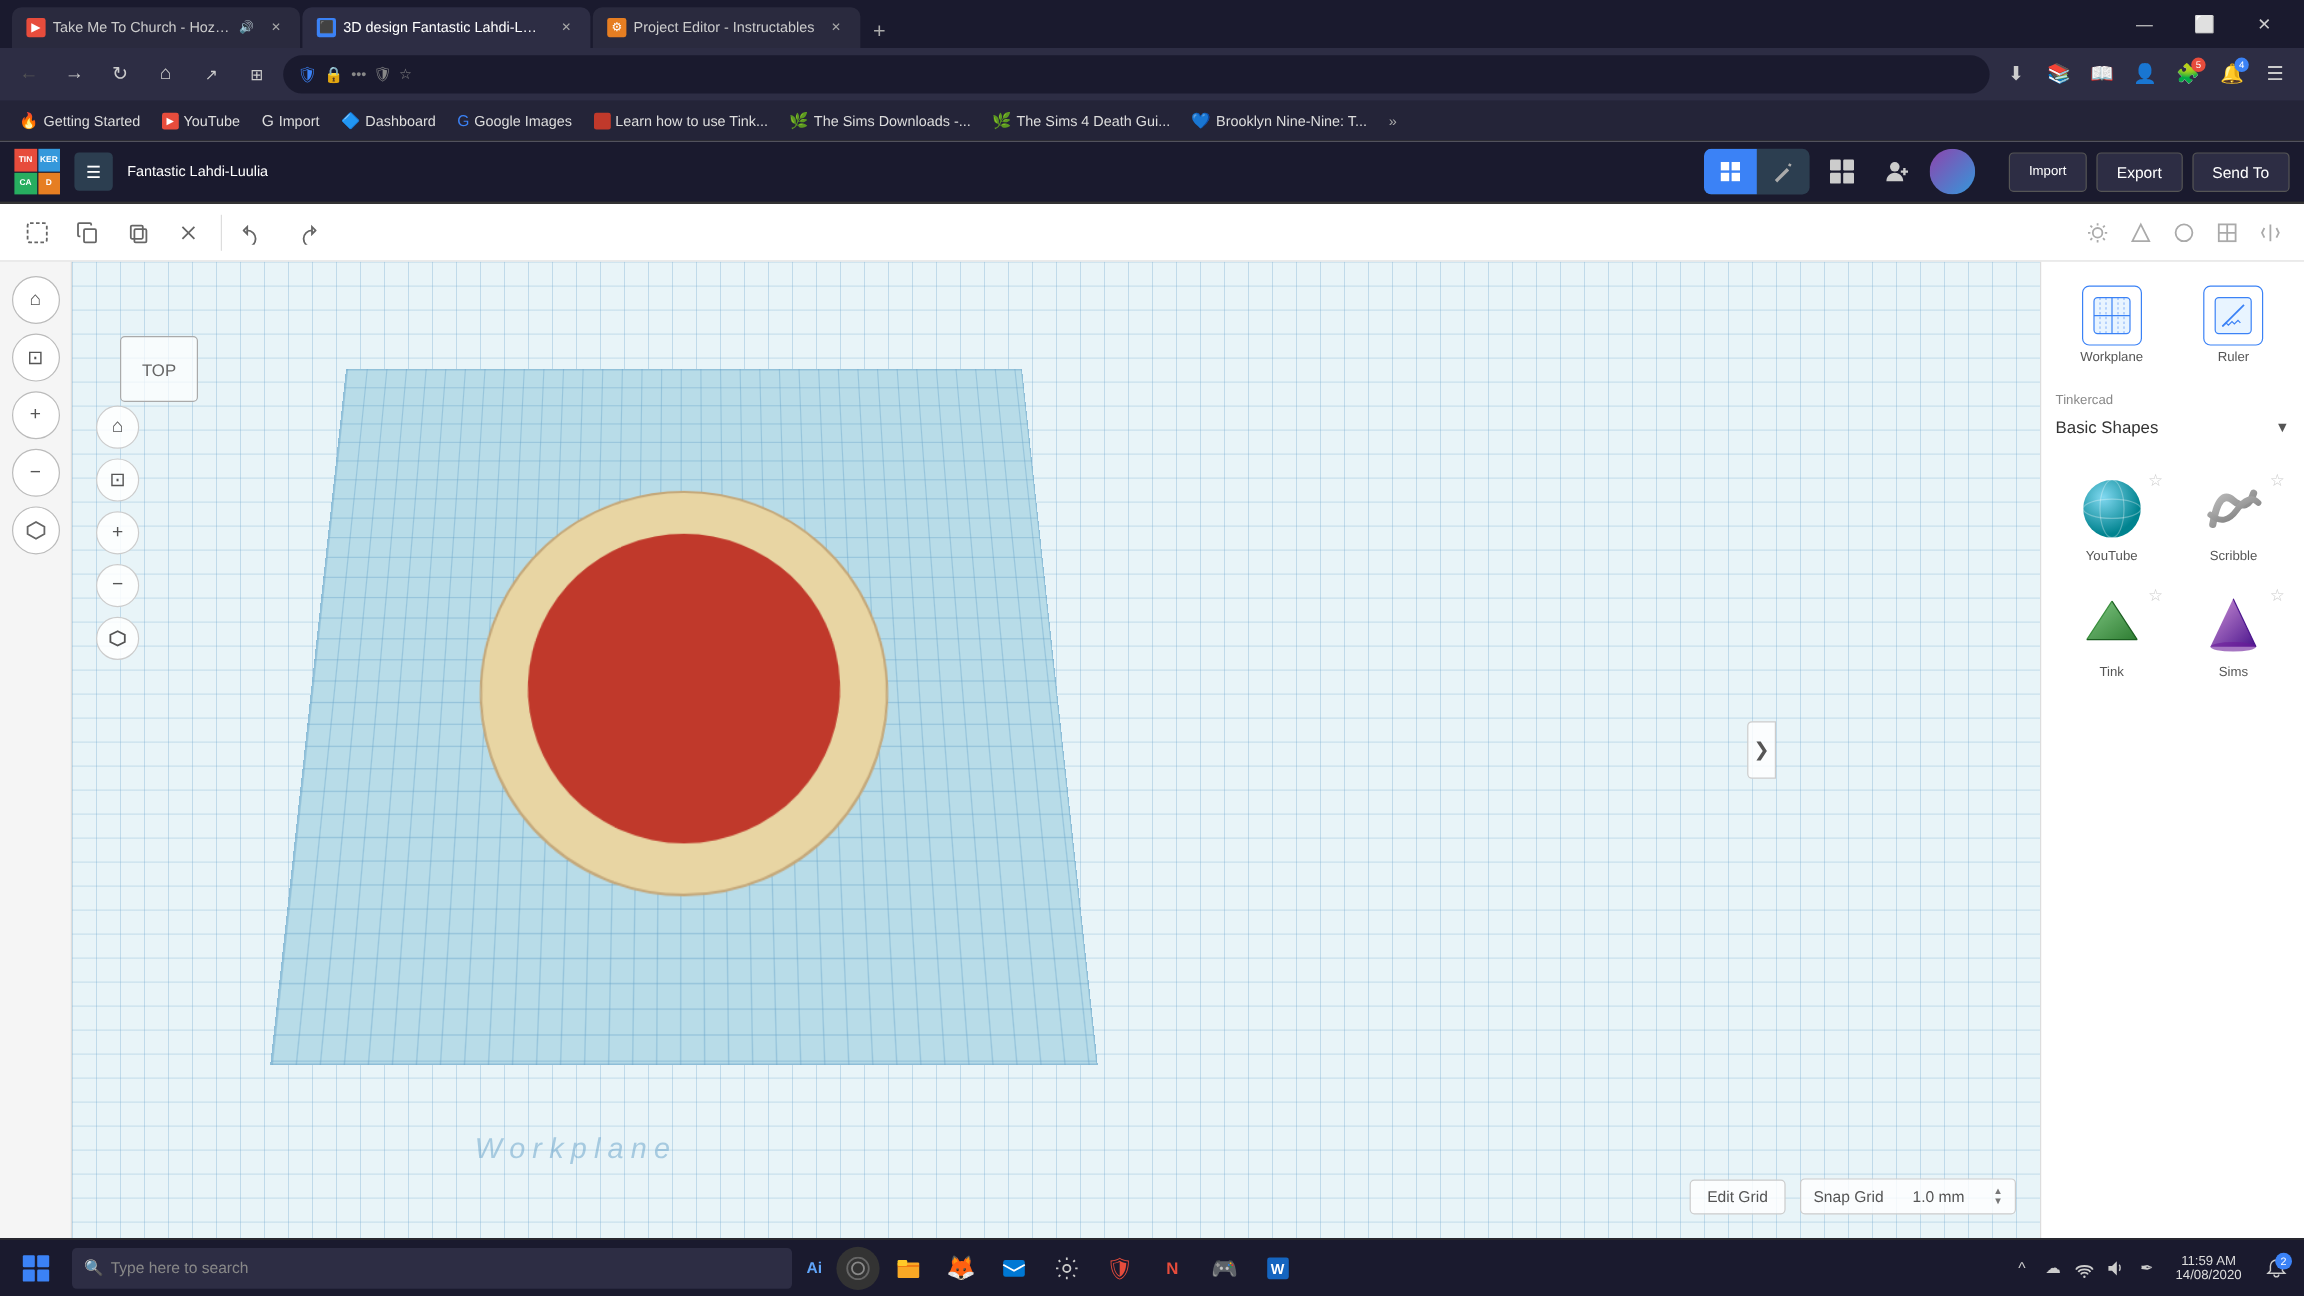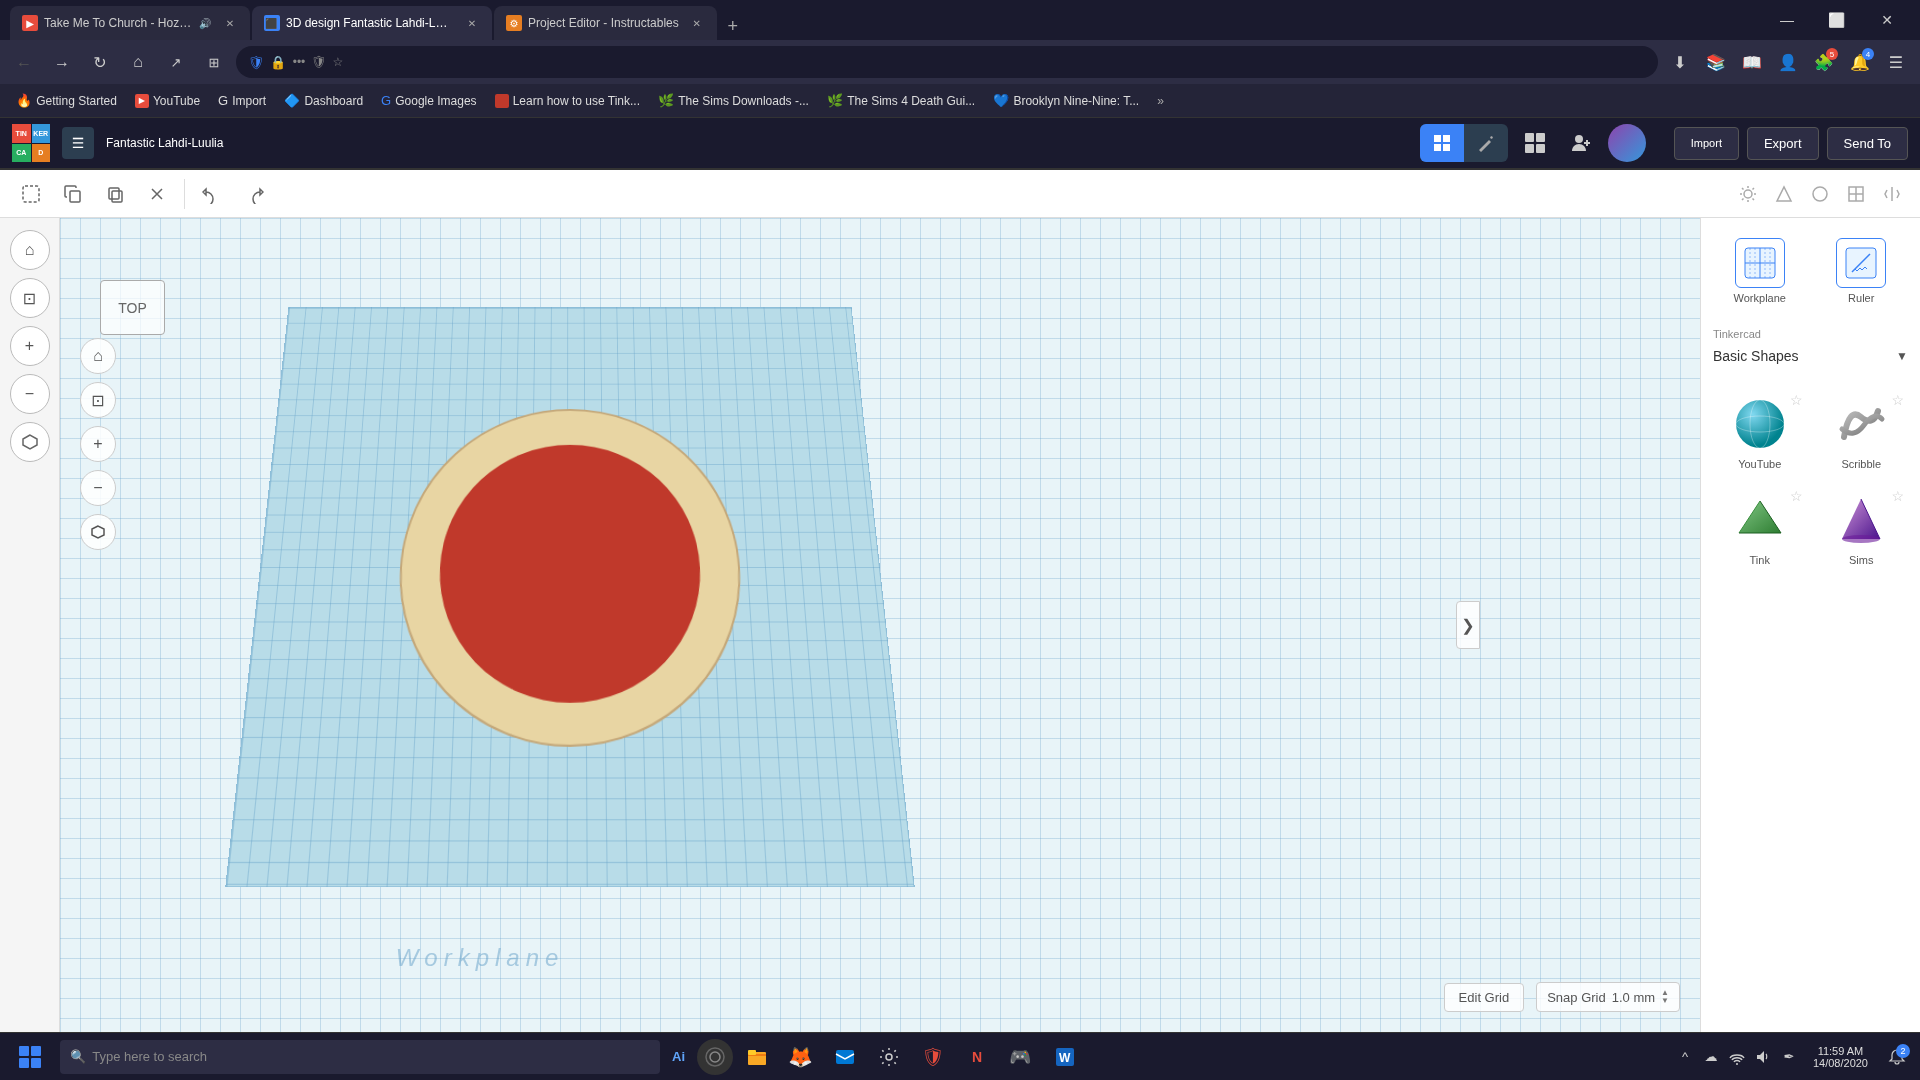--- a/index.html
+++ b/index.html
@@ -71,21 +71,21 @@
     .canvas-area { flex: 1; position: relative; background: #e8f4f8; overflow: hidden; }
     .canvas-grid { position: absolute; inset: 0; background-image: linear-gradient(rgba(100,160,200,0.3) 1px, transparent 1px), linear-gradient(90deg, rgba(100,160,200,0.3) 1px, transparent 1px); background-size: 20px 20px; }
     .canvas-surface { position: absolute; top: 60px; left: 200px; width: 620px; height: 580px; background: #b8dce8; background-image: linear-gradient(rgba(100,160,200,0.4) 1px, transparent 1px), linear-gradient(90deg, rgba(100,160,200,0.4) 1px, transparent 1px); background-size: 18px 18px; transform: perspective(400px) rotateX(8deg); border: 1px solid rgba(100,160,200,0.5); }
     .canvas-shape-outer { position: absolute; top: 50%; left: 50%; transform: translate(-50%, -50%); width: 340px; height: 340px; border-radius: 50%; background: #e8d5a3; border: 2px solid #c4a87a; }
     .canvas-shape-inner { position: absolute; top: 50%; left: 50%; transform: translate(-50%, -50%); width: 260px; height: 260px; border-radius: 50%; background: #c0392b; }
     .workplane-label { position: absolute; bottom: 20px; left: 50%; transform: translateX(-50%); color: rgba(100,160,200,0.6); font-size: 22px; font-style: italic; letter-spacing: 4px; }
     .top-label { position: absolute; top: 40px; left: 40px; margin-top: 22px; }
     .top-box { width: 65px; height: 55px; background: rgba(255,255,255,0.7); border: 1.5px solid #aaa; display: flex; align-items: center; justify-content: center; font-size: 14px; color: #666; border-radius: 4px; }
     .canvas-bottom-bar { position: absolute; bottom: 20px; right: 20px; display: flex; align-items: center; gap: 12px; }
     .edit-grid-btn { background: rgba(255,255,255,0.8); border: 1px solid #ccc; padding: 6px 14px; border-radius: 4px; font-size: 13px; cursor: pointer; color: #555; }
-    .snap-grid { display: flex; align-items: center; gap: 6px; background: rgba(255,255,255,0.8); border: 1px solid #ccc; padding: 6px 10px; border-radius: 4px; font-size: 13px; color: #555; }
+    .snap-grid { display: flex; align-items: center; gap: 24px; background: rgba(255,255,255,0.8); border: 1px solid #ccc; padding: 6px 10px; border-radius: 4px; font-size: 13px; color: #555; }
     .snap-value { font-weight: 500; }
     .snap-arrows { display: flex; flex-direction: column; cursor: pointer; }
     .snap-up, .snap-down { font-size: 8px; color: #777; line-height: 1; }
 
     
     .view-controls { position: absolute; left: 20px; top: 120px; display: flex; flex-direction: column; gap: 8px; }
     .view-ctrl-btn { width: 36px; height: 36px; background: rgba(255,255,255,0.85); border: 1px solid #ccc; border-radius: 50%; display: flex; align-items: center; justify-content: center; font-size: 16px; cursor: pointer; color: #555; }
 
     
     .right-panel { width: 220px; background: #fff; border-left: 1px solid #ddd; display: flex; flex-direction: column; padding: 12px; }

